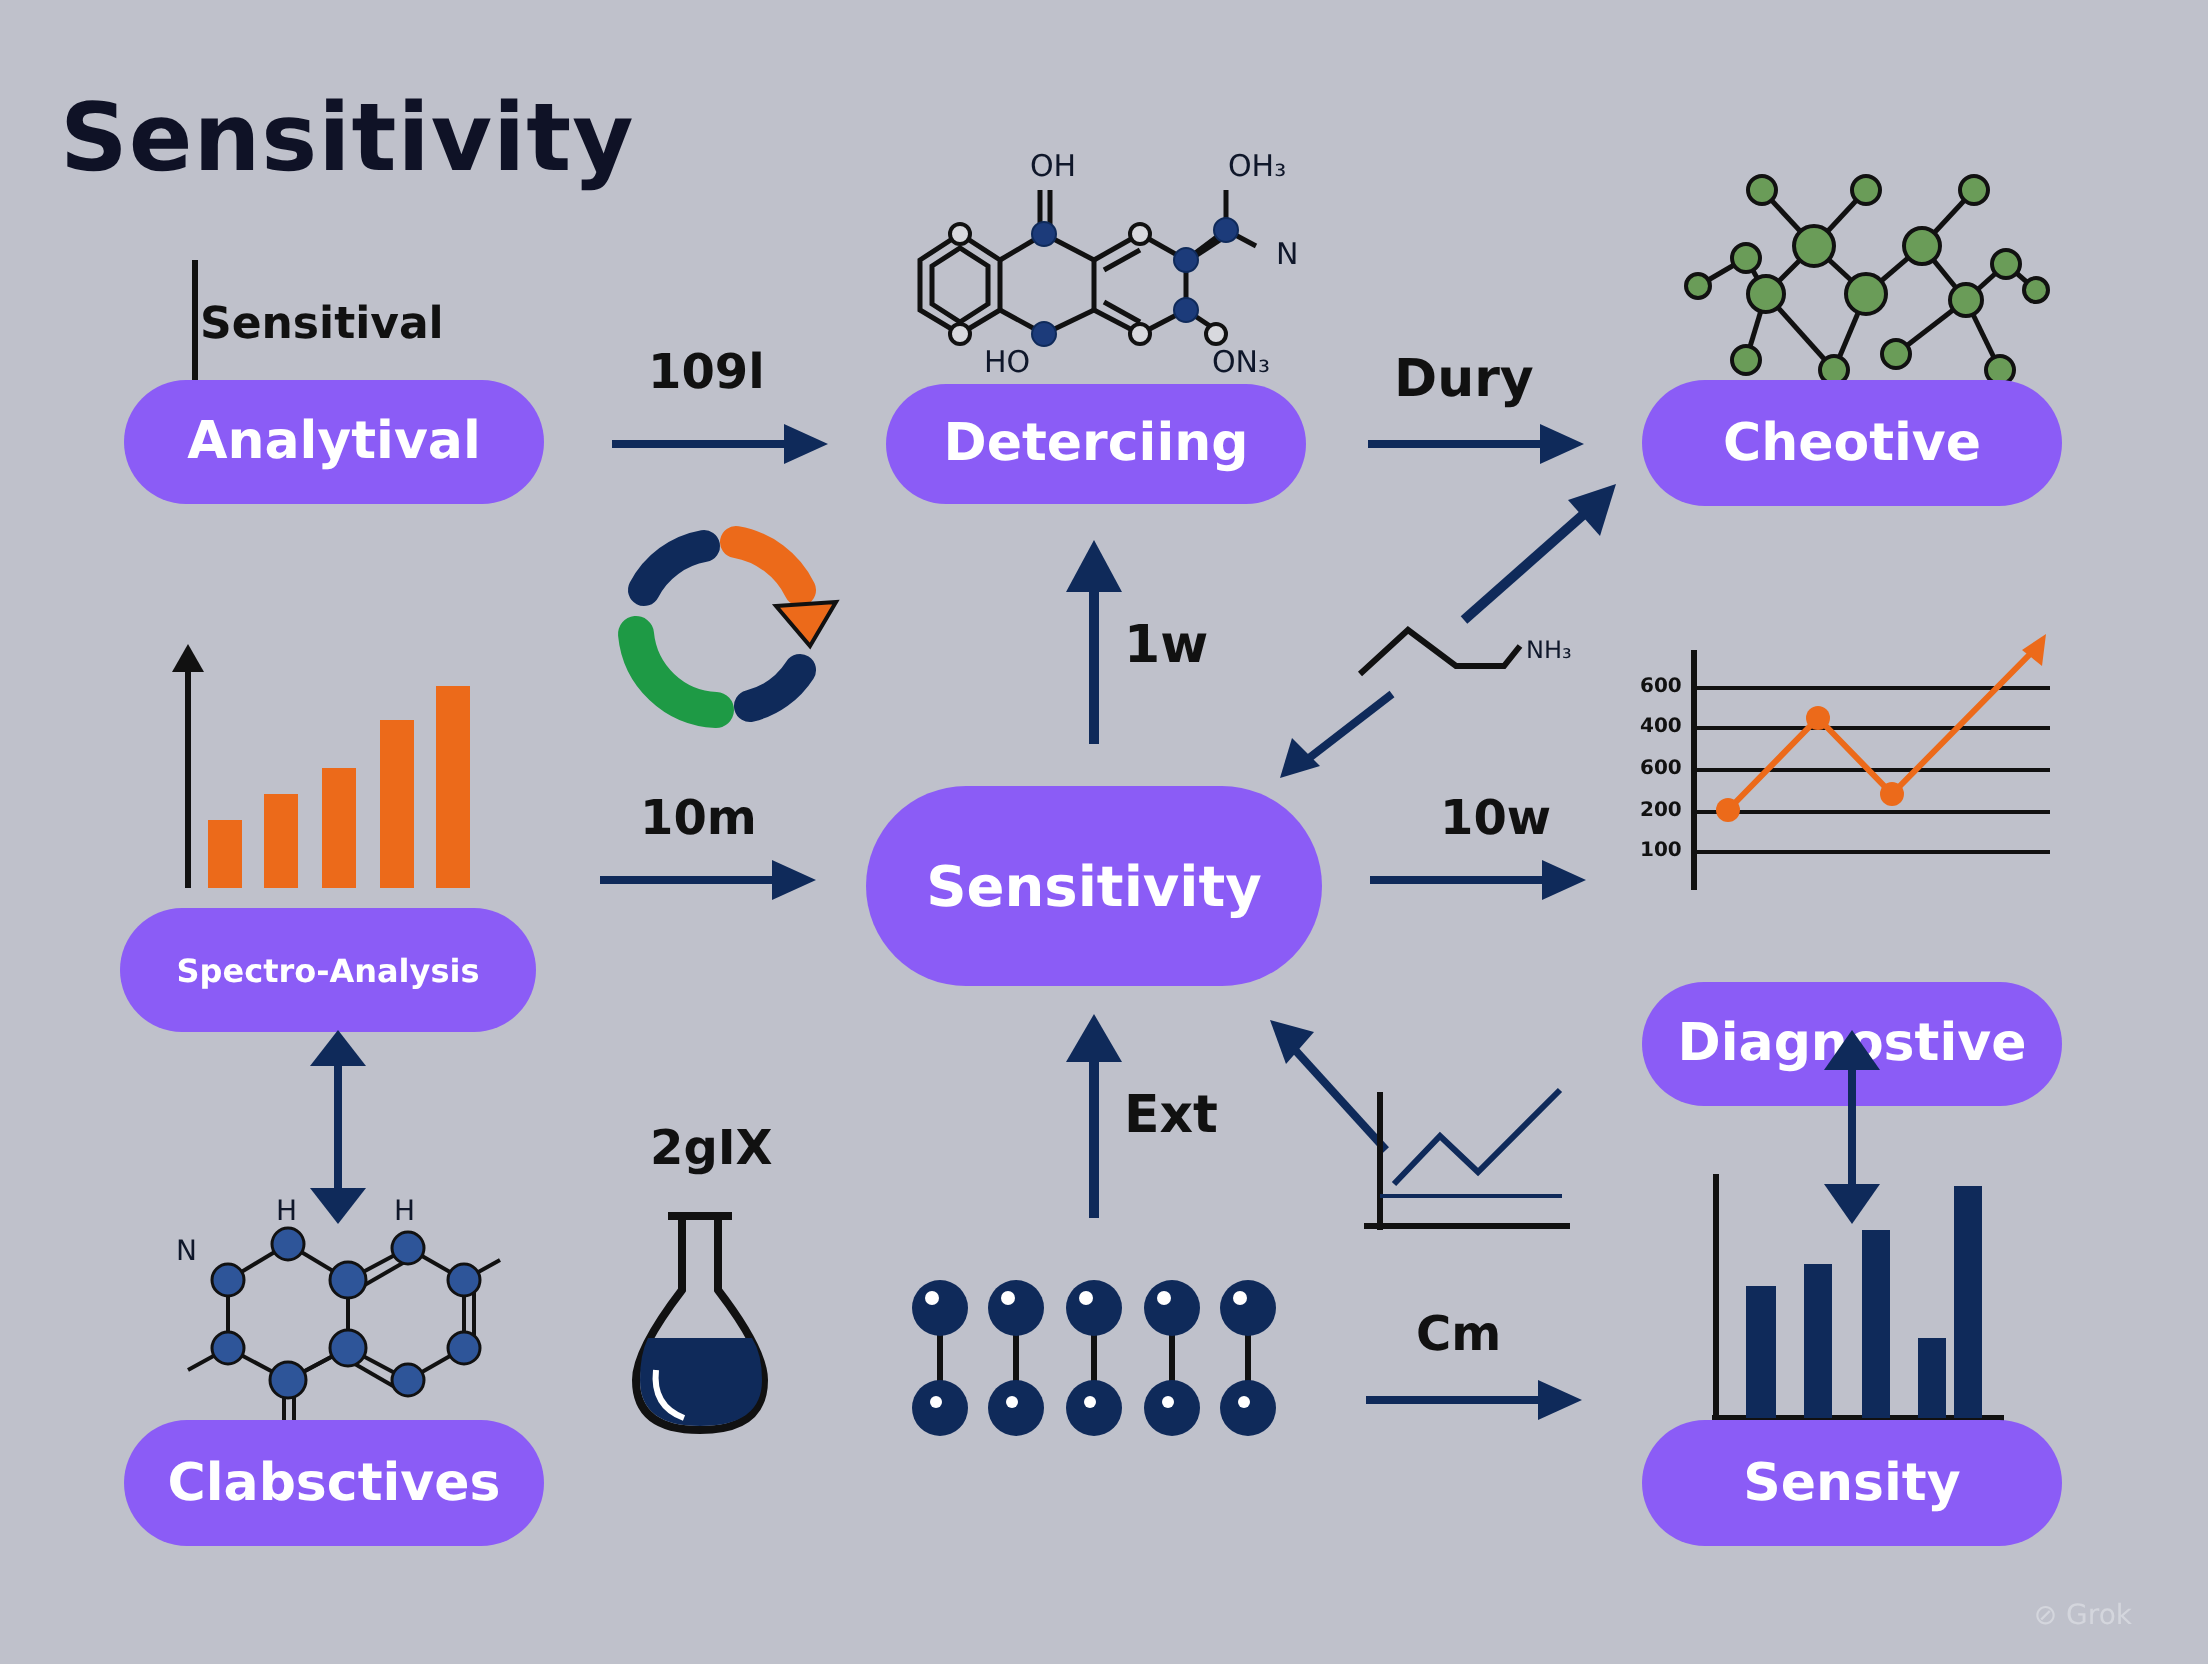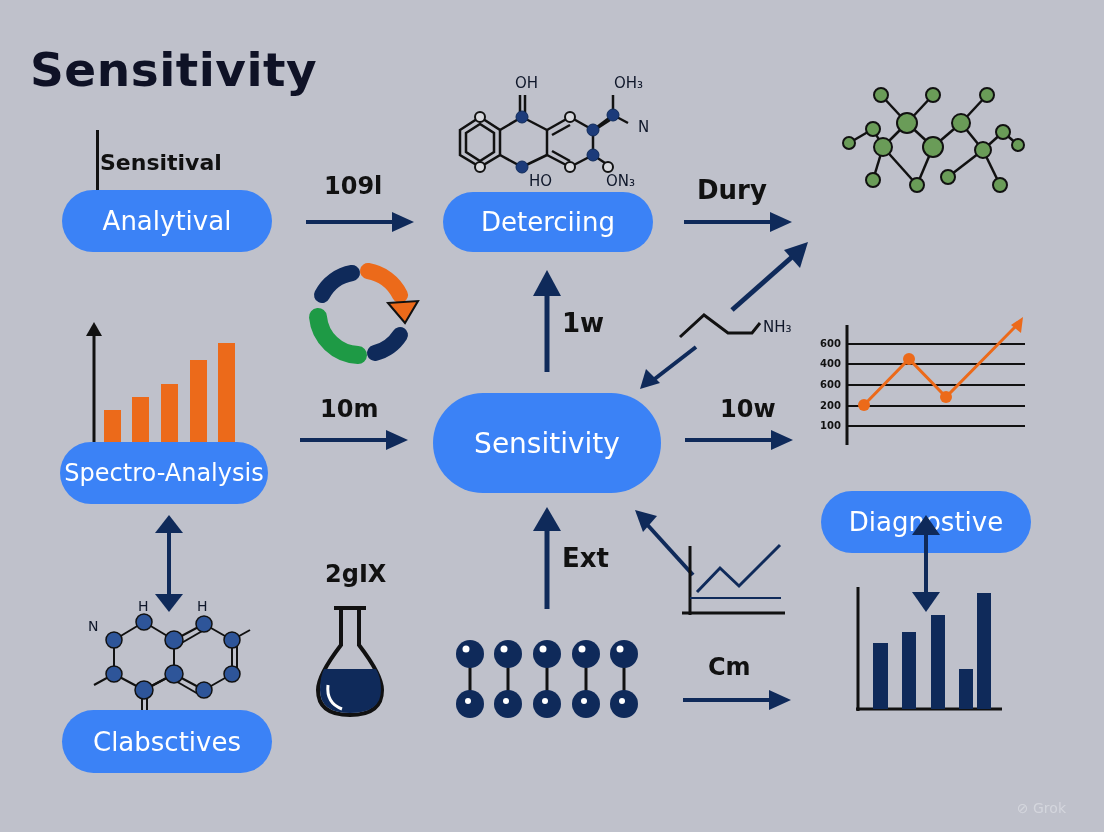--- a/index.html
+++ b/index.html
@@ -8,23 +8,23 @@
     background: #bfc1cb;
     font-family: "DejaVu Sans", "Liberation Sans", sans-serif;
     position: relative;
   }
   .canvas { position: absolute; left: 0; top: 0; width: 1096px; height: 832px; }
   .title {
     position: absolute; left: 30px; top: 42px;
     font-size: 47px; font-weight: bold; color: #0f1226; letter-spacing: 0.5px;
   }
   .pill {
-    position: absolute; background: #3b82f6; color: #ffffff;
+    position: absolute; background: #8b5cf6; color: #ffffff;
     border-radius: 40px; display: flex; align-items: center; justify-content: center;
-    font-weight: normal; white-space: nowrap;
+    font-weight: bold; white-space: nowrap;
   }
   .lbl {
     position: absolute; color: #111111; font-weight: bold; white-space: nowrap;
   }
   .small-lbl { position: absolute; color: #0f172a; font-size: 15px; white-space: nowrap; }
   .tick { position: absolute; font-size: 10px; font-weight: bold; color: #111; }
   svg { position: absolute; overflow: visible; }
   .watermark {
     position: absolute; right: 30px; bottom: 16px; color: #d4d6dd; font-size: 14px;
   }
@@ -83,21 +83,21 @@
       <circle cx="72" cy="22" r="6"></circle>
         <circle cx="72" cy="72" r="6"></circle>
       <circle cx="143" cy="35" r="6"></circle>
         <circle cx="143" cy="60" r="6"></circle>
       <circle cx="163" cy="20" r="6"></circle>
     </g>
   </svg>
   <div class="small-lbl" style="left:515px;top:74px;">OH</div>
   <div class="small-lbl" style="left:614px;top:74px;">OH₃</div>
   <div class="small-lbl" style="left:638px;top:118px;">N</div>
-  <div class="small-lbl" style="left:529px;top:172px;">HO</div>
+  <div class="small-lbl" style="left:492px;top:172px;">HO</div>
   <div class="small-lbl" style="left:606px;top:172px;">ON₃</div>
 
   <div class="pill" style="left:443px;top:192px;width:210px;height:60px;font-size:26px;">Deterciing</div>
 
   <div class="lbl" style="left:697px;top:175px;font-size:26px;">Dury</div>
   <svg style="left:684px;top:210px" width="110" height="24">
     <line x1="0" y1="12" x2="88" y2="12" stroke="#0f2a5a" stroke-width="4"></line>
     <polygon points="86,2 108,12 86,22" fill="#0f2a5a"></polygon>
   </svg>
 
@@ -132,20 +132,21 @@
         <circle cx="98" cy="62" r="10"></circle>
         <circle cx="148" cy="65" r="8"></circle>
       <circle cx="168" cy="47" r="7"></circle>
         <circle cx="183" cy="60" r="6"></circle>
       <circle cx="38" cy="95" r="7"></circle>
         <circle cx="82" cy="100" r="7"></circle>
         <circle cx="113" cy="92" r="7"></circle>
         <circle cx="165" cy="100" r="7"></circle>
     </g>
   </svg>
+  <div class="pill" style="left:821px;top:190px;width:210px;height:63px;font-size:26px;">Cheotive</div>
 
   <svg style="left:300px;top:255px" width="125" height="110">
     <g stroke="#111" stroke-width="2" stroke-linecap="round">
       <path d="M22,40 A42,42 0 0 1 52,18" stroke="#0f2a5a" stroke-width="16" fill="none"></path>
       <path d="M18,62 A42,42 0 0 0 58,100" stroke="#1e9a45" stroke-width="18" fill="none"></path>
       <path d="M75,98 A42,42 0 0 0 100,80" stroke="#0f2a5a" stroke-width="16" fill="none"></path>
       <path d="M68,16 A44,44 0 0 1 100,40" stroke="#ec6a1a" stroke-width="16" fill="none"></path>
     </g>
     <polygon points="88,48 118,46 105,68" fill="#ec6a1a" stroke="#111" stroke-width="2"></polygon>
   </svg>
@@ -156,21 +157,21 @@
   </svg>
   <div class="lbl" style="left:562px;top:308px;font-size:26px;">1w</div>
 
   <svg style="left:730px;top:242px" width="80" height="70">
     <line x1="2" y1="68" x2="62" y2="15" stroke="#0f2a5a" stroke-width="5"></line>
     <polygon points="78,0 54,8 70,26" fill="#0f2a5a"></polygon>
   </svg>
   <svg style="left:678px;top:305px" width="80" height="40">
     <polyline points="2,32 26,10 50,28 74,28 82,18" fill="none" stroke="#111" stroke-width="3"></polyline>
   </svg>
-  <div class="small-lbl" style="left:763px;top:318px;font-size:15px;text-align:right;">NH₃</div>
+  <div class="small-lbl" style="left:763px;top:318px;font-size:12px;text-align:right;">NH₃</div>
   <svg style="left:640px;top:345px" width="60" height="45">
     <line x1="56" y1="2" x2="12" y2="36" stroke="#0f2a5a" stroke-width="4"></line>
     <polygon points="0,44 6,24 20,38" fill="#0f2a5a"></polygon>
   </svg>
 
   <svg style="left:845px;top:325px" width="185" height="120">
     <line x1="2" y1="0" x2="2" y2="120" stroke="#111" stroke-width="3"></line>
     <g stroke="#111" stroke-width="2">
       <line x1="2" y1="19" x2="180" y2="19"></line>
       <line x1="2" y1="39" x2="180" y2="39"></line>
@@ -196,21 +197,21 @@
     <polygon points="10,0 18,14 2,14" fill="#111"></polygon>
     <line x1="10" y1="10" x2="10" y2="122" stroke="#111" stroke-width="3"></line>
     <g fill="#ec6a1a">
       <rect x="20" y="88" width="17" height="34"></rect>
       <rect x="48" y="75" width="17" height="47"></rect>
       <rect x="77" y="62" width="17" height="60"></rect>
       <rect x="106" y="38" width="17" height="84"></rect>
       <rect x="134" y="21" width="17" height="101"></rect>
     </g>
   </svg>
-  <div class="pill" style="left:60px;top:442px;width:208px;height:62px;font-size:24px;">Spectro-Analysis</div>
+  <div class="pill" style="left:60px;top:454px;width:208px;height:62px;font-size:16px;">Spectro-Analysis</div>
 
   <div class="lbl" style="left:320px;top:395px;font-size:24px;">10m</div>
   <svg style="left:300px;top:428px" width="110" height="24">
     <line x1="0" y1="12" x2="88" y2="12" stroke="#0f2a5a" stroke-width="4"></line>
     <polygon points="86,2 108,12 86,22" fill="#0f2a5a"></polygon>
   </svg>
 
   <div class="pill" style="left:433px;top:393px;width:228px;height:100px;border-radius:50px;font-size:28px;">Sensitivity</div>
 
   <div class="lbl" style="left:704px;top:395px;font-size:24px;margin-left:16px;">10w</div>
@@ -341,18 +342,19 @@
     <line x1="2" y1="0" x2="2" y2="124" stroke="#111" stroke-width="3"></line>
     <line x1="0" y1="122" x2="146" y2="122" stroke="#111" stroke-width="3"></line>
     <g fill="#0f2a5a">
       <rect x="17" y="56" width="15" height="66"></rect>
       <rect x="46" y="45" width="14" height="77"></rect>
       <rect x="75" y="28" width="14" height="94"></rect>
       <rect x="103" y="82" width="14" height="40"></rect>
       <rect x="121" y="6" width="14" height="116"></rect>
     </g>
   </svg>
+  <div class="pill" style="left:821px;top:710px;width:210px;height:63px;font-size:26px;">Sensity</div>
 
   <div class="watermark">
     <span>⊘</span>
     <span>Grok</span>
   </div>
 </div>
 
 </body></html>

